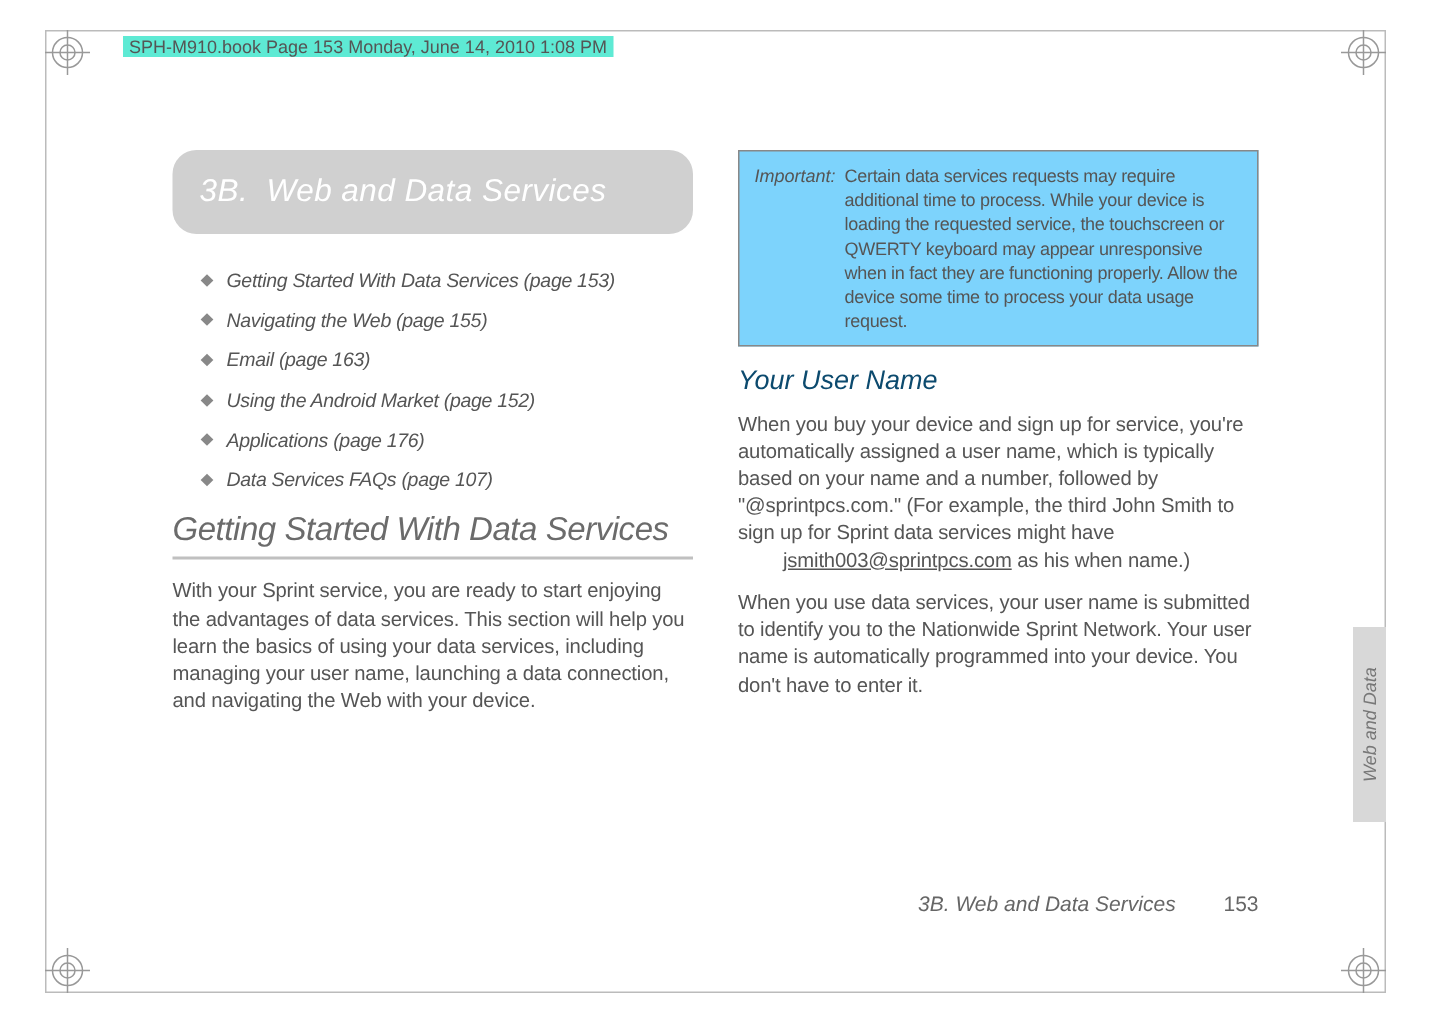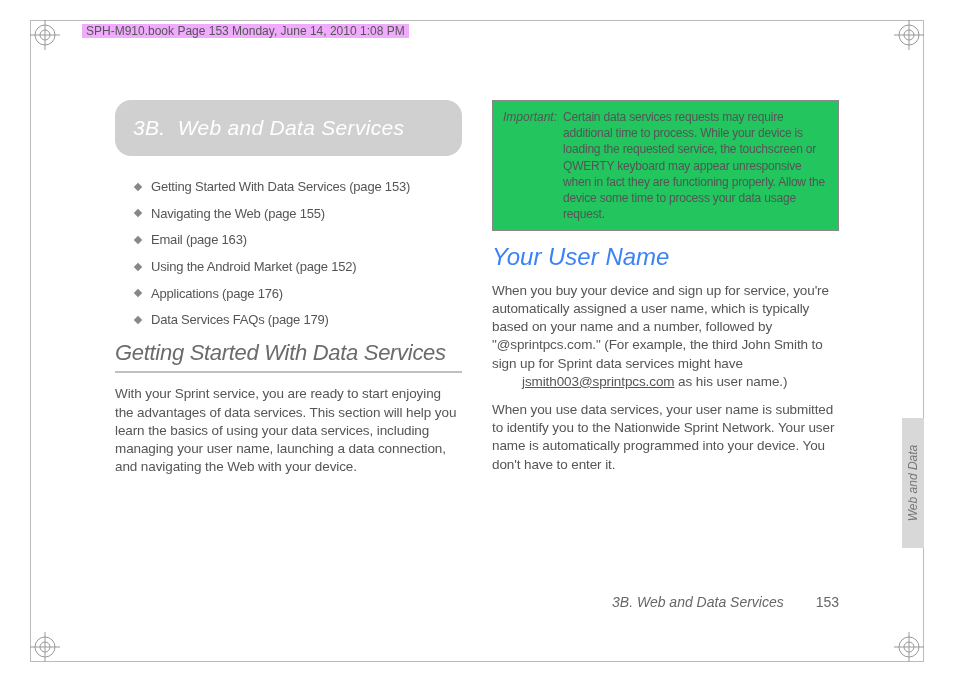--- a/index.html
+++ b/index.html
@@ -16,21 +16,21 @@
     position: absolute;
     left: 30px; right: 30px; top: 20px; bottom: 20px;
     border: 1px solid #bbb;
   }
   .crop-header {
     position: absolute;
     top: 24px;
     left: 82px;
     font-size: 12px;
     color: #555;
-    background: #f0abfc;
+    background: #5eead4;
     padding: 0 4px;
     z-index: 5;
   }
   .corner-ornament {
     position: absolute;
     width: 30px; height: 30px;
     z-index: 4;
   }
   .corner-ornament svg { width: 30px; height: 30px; display:block; }
   .tl { top: 20px; left: 30px; }
@@ -62,20 +62,21 @@
     font-size: 21px;
     font-weight: 500;
     letter-spacing: 0.3px;
   }
   .toc-list { list-style: none; margin-left: 18px; }
   .toc-item {
     font-size: 13px;
     color: #555;
     margin-bottom: 9px;
     letter-spacing: -0.2px;
+    font-style: italic;
   }
   .toc-bullet {
     display: inline-block;
     width: 10px; height: 10px;
     position: relative;
     margin-right: 8px;
     vertical-align: middle;
     top: -1px;
   }
   .toc-bullet::before {
@@ -96,29 +97,29 @@
     letter-spacing: -0.3px;
   }
   .section-rule {
     height: 2px;
     background: #c0c0c0;
     margin-bottom: 12px;
   }
   h3.subhead {
     font-style: italic;
     font-weight: 400;
-    font-size: 24px;
-    color: #3b82f6;
+    font-size: 18px;
+    color: #0c4a6e;
     margin-top: 10px;
     margin-bottom: 8px;
   }
   .para { margin-bottom: 10px; letter-spacing: -0.1px; }
   .callout {
     border: 1px solid #888;
-    background: #22c55e;
+    background: #7dd3fc;
     padding: 8px 10px;
     font-size: 12px;
     color: #555;
     display: flex;
     gap: 6px;
   }
   .callout-label {
     font-style: italic;
     white-space: nowrap;
   }
@@ -201,37 +202,37 @@
       <span>3B.</span>
       &nbsp;<span>Web and Data Services</span>
     </div>
 
     <ul class="toc-list">
       <li class="toc-item"><span class="toc-bullet"></span><span>Getting Started With Data Services (page 153)</span></li>
       <li class="toc-item"><span class="toc-bullet"></span><span>Navigating the Web (page 155)</span></li>
       <li class="toc-item"><span class="toc-bullet"></span><span>Email (page 163)</span></li>
       <li class="toc-item"><span class="toc-bullet"></span><span>Using the Android Market (page 152)</span></li>
       <li class="toc-item"><span class="toc-bullet"></span><span>Applications (page 176)</span></li>
-      <li class="toc-item"><span class="toc-bullet"></span><span>Data Services FAQs (page 179)</span></li>
+      <li class="toc-item"><span class="toc-bullet"></span><span>Data Services FAQs (page 107)</span></li>
     </ul>
 
     <h2 class="section">Getting Started With Data Services</h2>
     <div class="section-rule"></div>
     <p class="para">With your Sprint service, you are ready to start enjoying the advantages of data services. This section will help you learn the basics of using your data services, including managing your user name, launching a data connection, and navigating the Web with your device.</p>
   </div>
 
   <div class="col">
     <div class="callout">
       <div class="callout-label">Important:</div>
       <div class="callout-body">Certain data services requests may require additional time to process. While your device is loading the requested service, the touchscreen or QWERTY keyboard may appear unresponsive when in fact they are functioning properly. Allow the device some time to process your data usage request.</div>
     </div>
 
     <h3 class="subhead">Your User Name</h3>
     <p class="para">
-      <span>When you buy your device and sign up for service, you're automatically assigned a user name, which is typically based on your name and a number, followed by "@sprintpcs.com." (For example, the third John Smith to sign up for Sprint data services might have </span><span class="ulink">jsmith003@sprintpcs.com</span><span> as his user name.)</span>
+      <span>When you buy your device and sign up for service, you're automatically assigned a user name, which is typically based on your name and a number, followed by "@sprintpcs.com." (For example, the third John Smith to sign up for Sprint data services might have </span><span class="ulink">jsmith003@sprintpcs.com</span><span> as his when name.)</span>
     </p>
     <p class="para">When you use data services, your user name is submitted to identify you to the Nationwide Sprint Network. Your user name is automatically programmed into your device. You don't have to enter it.</p>
   </div>
 
 </div>
 
 <div class="side-tab">
   <span>Web and Data</span>
 </div>
 

